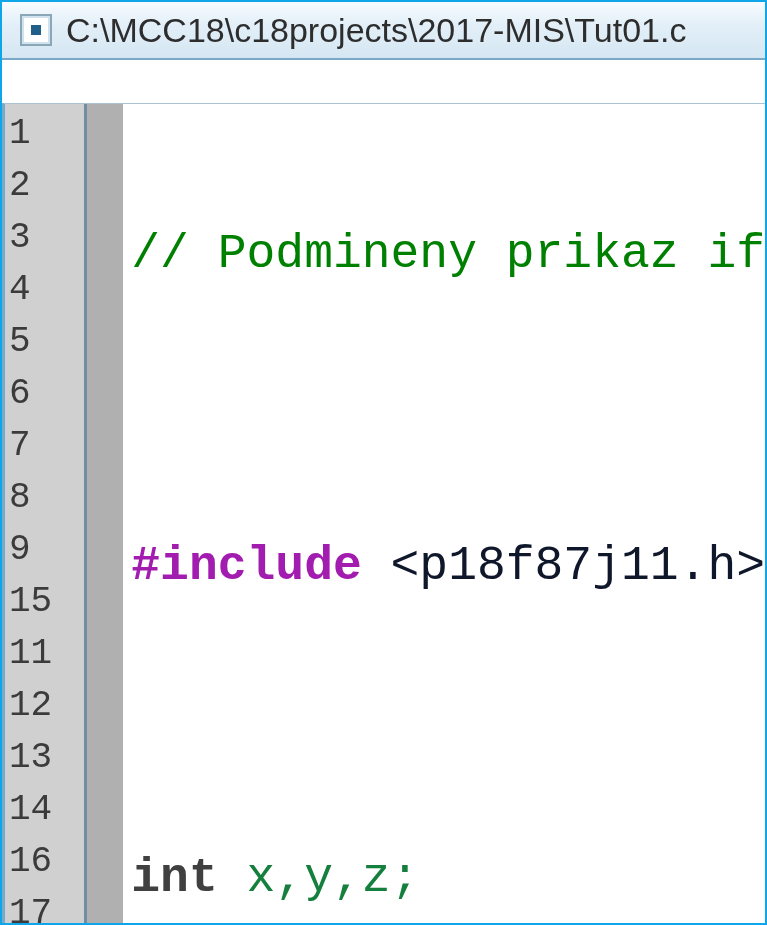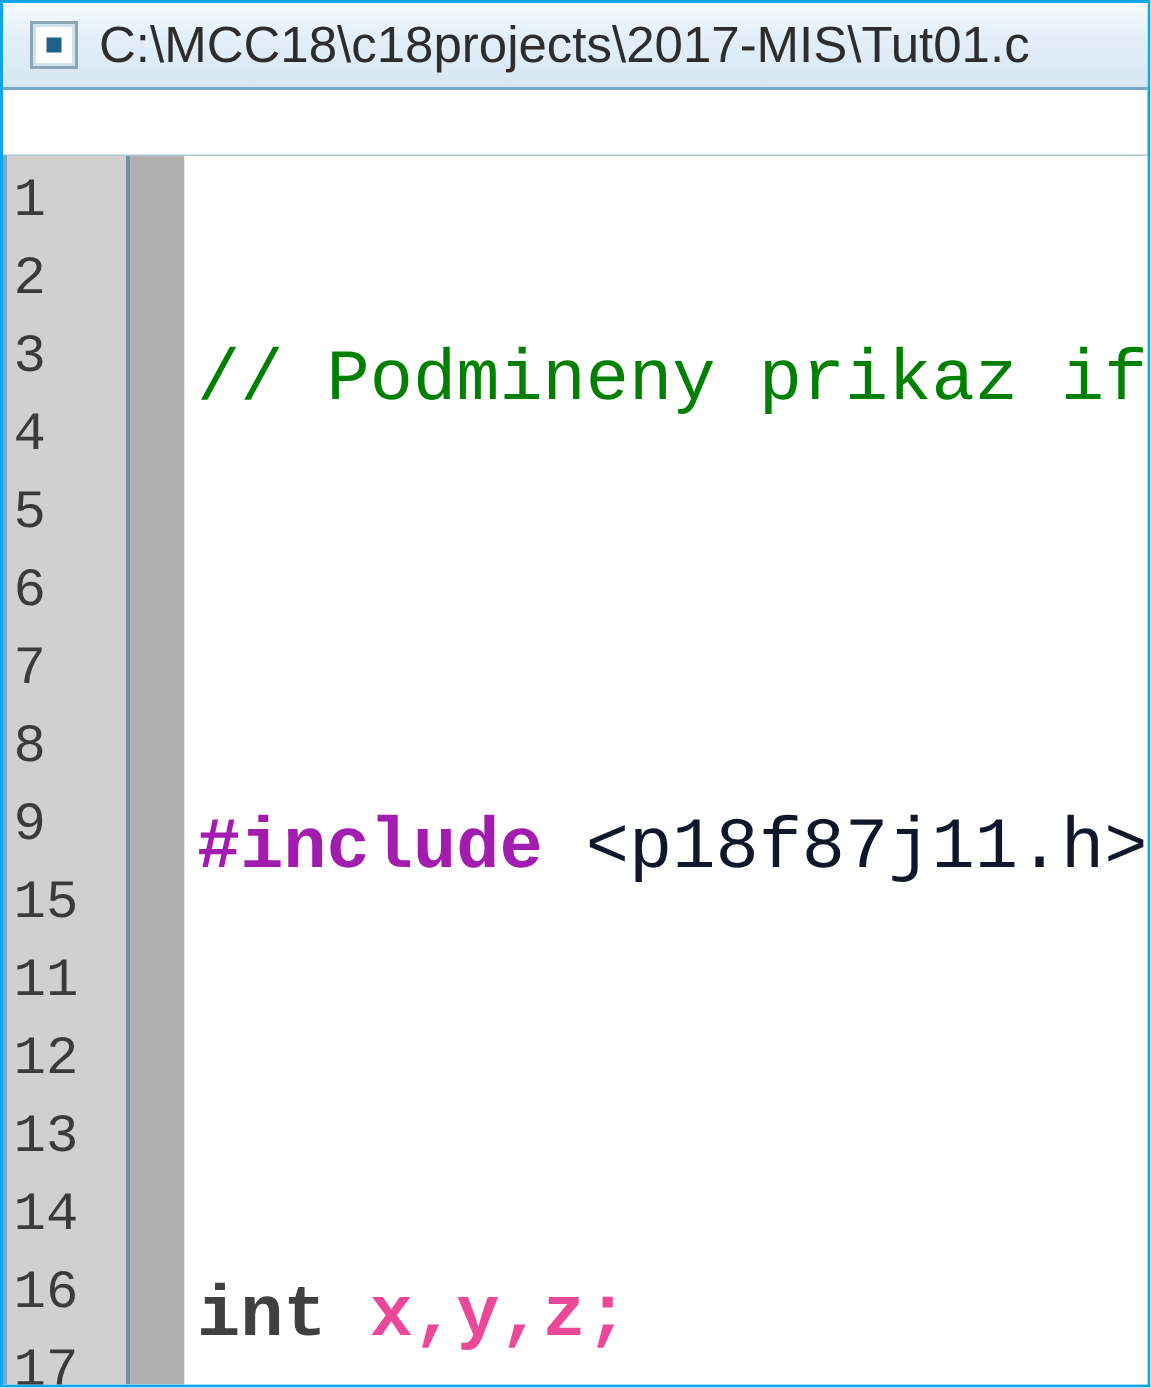--- a/index.html
+++ b/index.html
@@ -87,21 +87,21 @@
     padding-left: 8px;
     white-space: pre;
     color: #1a1a1a;
   }
   .code div {
     height: 52px;
   }
   .kw   { color: #404040; font-weight: bold; }   
   .pp   { color: #a21caf; font-weight: bold; }   
   .cm   { color: #008000; }                      
-  .id   { color: #ec4899; font-weight: bold; }   
+  .id   { color: #15803d; font-weight: normal; }   
   .inc  { color: #0f172a; }
 </style>
 </head>
 <body>
 
 <div class="window">
 
   <div class="titlebar">
     <span class="icon">
         <span class="dot"></span>

